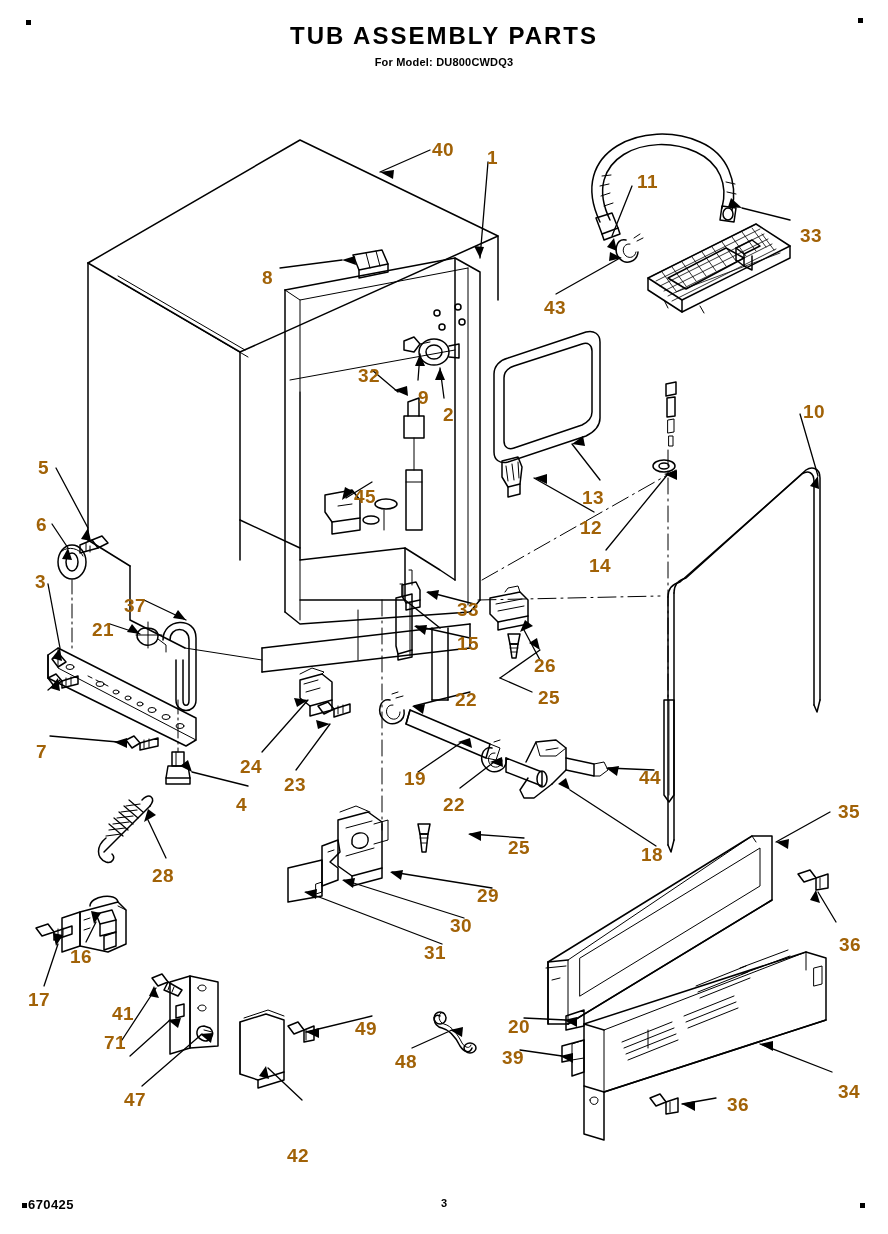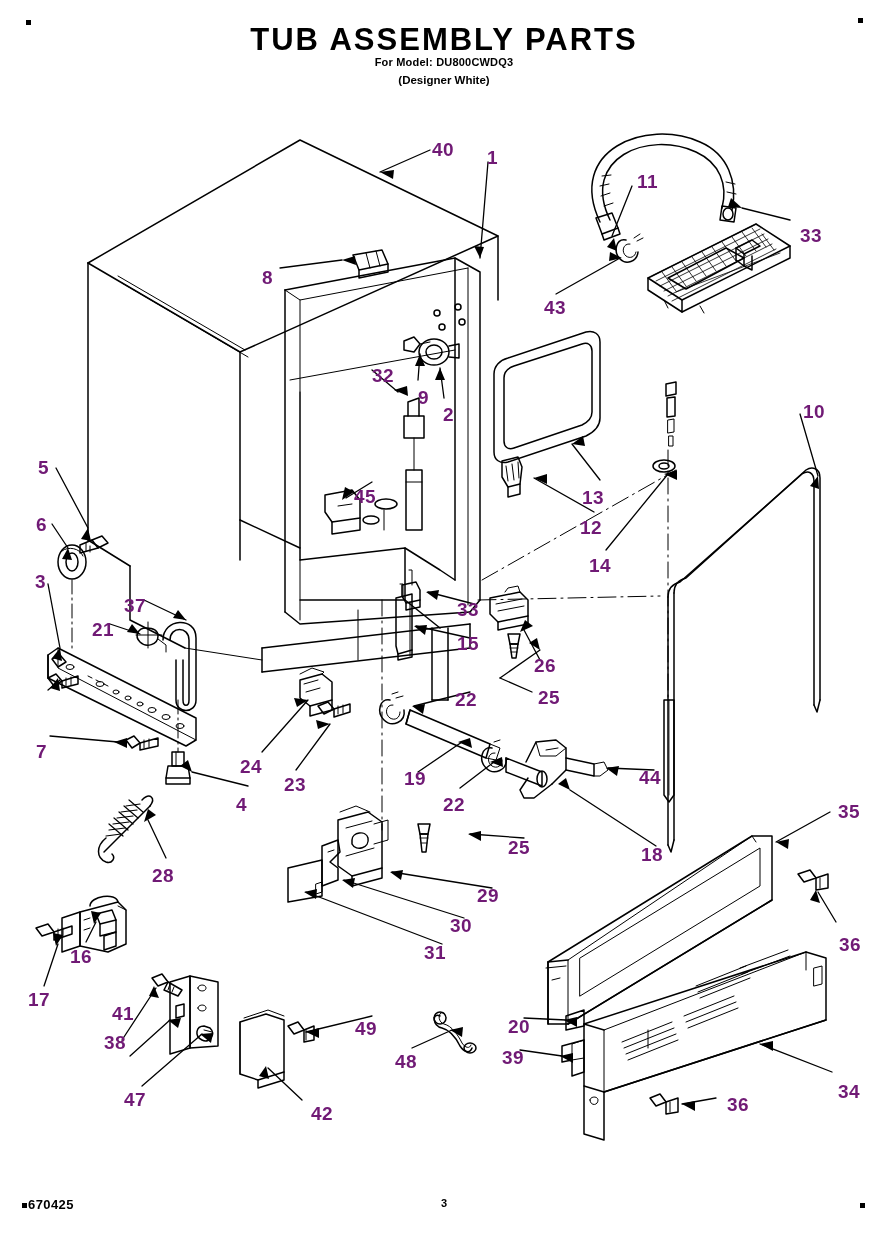--- a/index.html
+++ b/index.html
@@ -7,21 +7,21 @@
   body{
     font-family:"Liberation Sans", sans-serif;
     width:888px;height:1234px;position:relative;overflow:hidden;
     -webkit-font-smoothing:none;
   }
   .page{position:absolute;inset:0;width:888px;height:1234px;}
 
   
   .title{
     position:absolute;top:22px;left:0;width:888px;text-align:center;
-    font-size:31px;font-weight:bold;letter-spacing:2.0px;
+    font-size:24px;font-weight:bold;letter-spacing:2.0px;
     color:#000;font-family:"Liberation Sans", sans-serif;
   }
   .subtitle{
     position:absolute;top:56px;left:0;width:888px;text-align:center;
     font-size:11px;font-weight:bold;letter-spacing:.2px;color:#000;
   }
   .subtitle2{
     position:absolute;top:74px;left:0;width:888px;text-align:center;
     font-size:11.5px;font-weight:bold;color:#000;
   }
@@ -34,41 +34,40 @@
   .foot-center{
     position:absolute;left:0;top:1197px;width:888px;text-align:center;
     font-size:11px;font-weight:bold;color:#000;
   }
 
   
   .tick{position:absolute;width:5px;height:5px;background:#000;}
 
   
   .cal{
-    position:absolute;color:#701a75;font-size:19px;font-weight:bold;
+    position:absolute;color:#a16207;font-size:19px;font-weight:bold;
     font-family:"Liberation Sans", sans-serif;line-height:1;
     white-space:nowrap;letter-spacing:.5px;
   }
   
   .art{position:absolute;left:0;top:0;width:888px;height:1234px;}
   .art *{vector-effect:non-scaling-stroke;}
 </style>
 </head>
 <body>
 
 <div class="page">
 
   <div class="tick" style="left:26px;top:20px;"></div>
   <div class="tick" style="left:858px;top:18px;"></div>
   <div class="tick" style="left:22px;top:1203px;"></div>
   <div class="tick" style="left:860px;top:1203px;"></div>
 
   <div class="title">TUB ASSEMBLY PARTS</div>
   <div class="subtitle">For Model: DU800CWDQ3</div>
-  <div class="subtitle2">(Designer White)</div>
 
   <svg class="art" viewBox="0 0 888 1234" xmlns="http://www.w3.org/2000/svg">
     <g fill="none" stroke="#000" stroke-width="1.5" stroke-linejoin="round" stroke-linecap="round">
 
       <g>
         <path d="M88 263 L300 140 L498 236 L498 300"></path>
         <path d="M88 263 L88 540"></path>
         <path d="M88 540 L130 566"></path>
         <path d="M240 352 L240 520"></path>
         <path d="M88 263 L240 352"></path>
@@ -704,36 +703,36 @@
   <div class="cal" style="left:443px;top:795px;">22</div>
   <div class="cal" style="left:284px;top:775px;">23</div>
   <div class="cal" style="left:240px;top:757px;">24</div>
   <div class="cal" style="left:538px;top:688px;">25</div>
   <div class="cal" style="left:508px;top:838px;">25</div>
   <div class="cal" style="left:534px;top:656px;">26</div>
   <div class="cal" style="left:152px;top:866px;">28</div>
   <div class="cal" style="left:477px;top:886px;">29</div>
   <div class="cal" style="left:450px;top:916px;">30</div>
   <div class="cal" style="left:424px;top:943px;">31</div>
-  <div class="cal" style="left:372px;top:366px;">32</div>
+  <div class="cal" style="left:358px;top:366px;">32</div>
   <div class="cal" style="left:457px;top:600px;">33</div>
   <div class="cal" style="left:838px;top:1082px;">34</div>
   <div class="cal" style="left:838px;top:802px;">35</div>
   <div class="cal" style="left:839px;top:935px;">36</div>
   <div class="cal" style="left:727px;top:1095px;">36</div>
   <div class="cal" style="left:124px;top:596px;">37</div>
   <div class="cal" style="left:800px;top:226px;">33</div>
   <div class="cal" style="left:502px;top:1048px;">39</div>
   <div class="cal" style="left:432px;top:140px;">40</div>
   <div class="cal" style="left:112px;top:1004px;">41</div>
-  <div class="cal" style="left:287px;top:1104px;margin-left:24px;">42</div>
+  <div class="cal" style="left:287px;top:1146px;">42</div>
   <div class="cal" style="left:544px;top:298px;">43</div>
   <div class="cal" style="left:639px;top:768px;">44</div>
   <div class="cal" style="left:354px;top:487px;">45</div>
-  <div class="cal" style="left:104px;top:1033px;">38</div>
+  <div class="cal" style="left:104px;top:1033px;">71</div>
   <div class="cal" style="left:124px;top:1090px;">47</div>
   <div class="cal" style="left:395px;top:1052px;">48</div>
   <div class="cal" style="left:355px;top:1019px;">49</div>
 
   <div class="foot-left">670425</div>
   <div class="foot-center">3</div>
 
 </div>
 
 </body></html>

